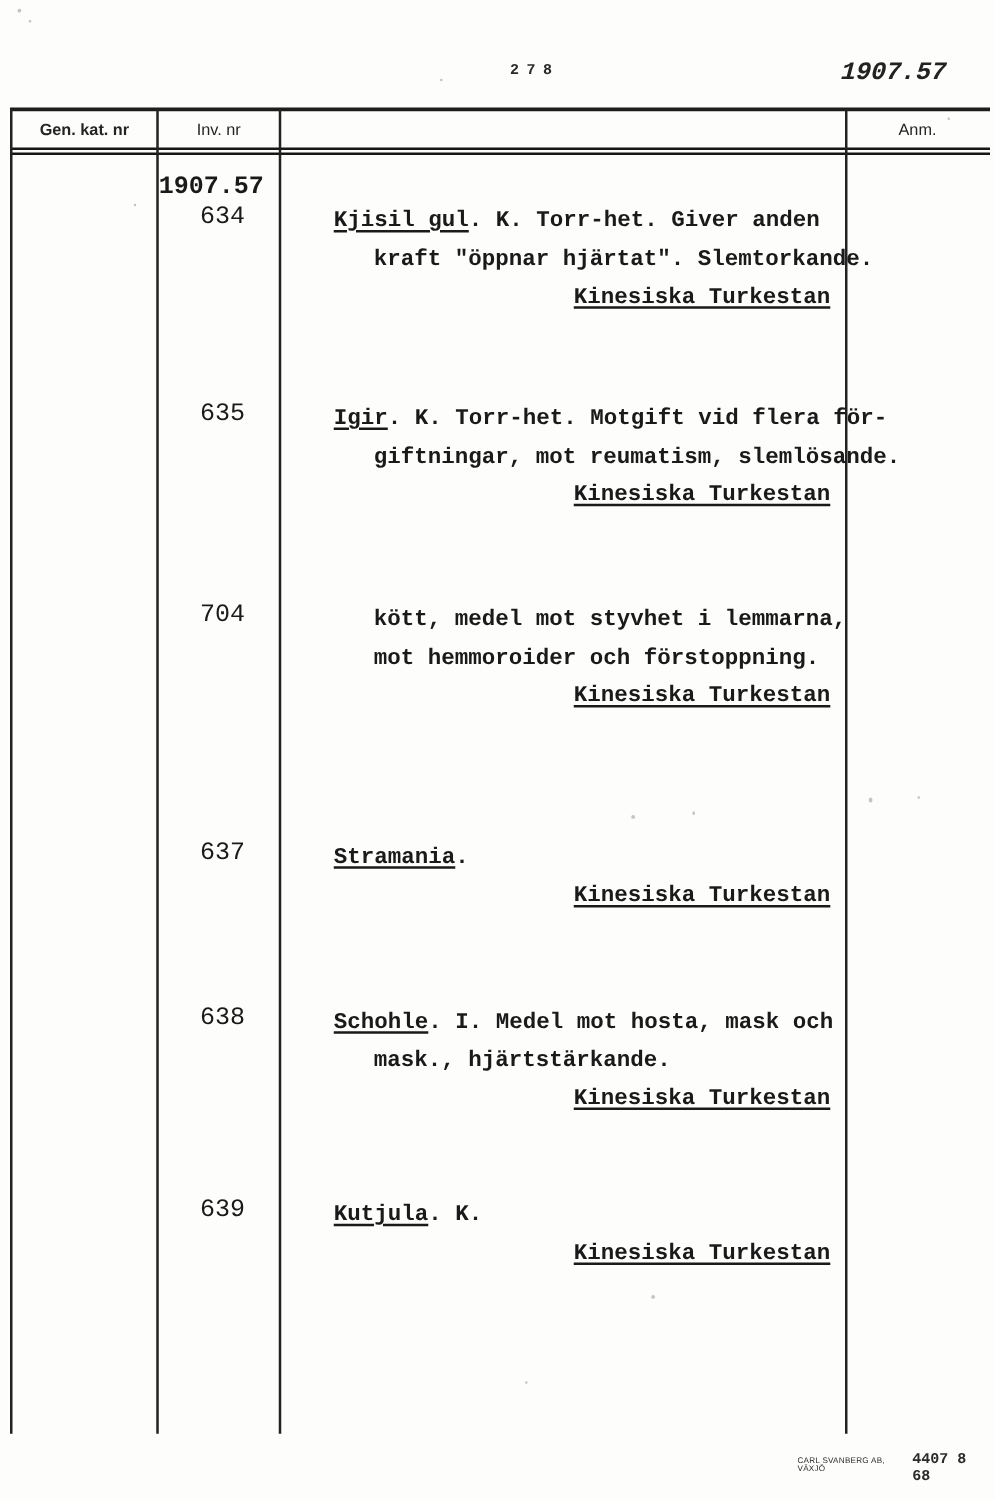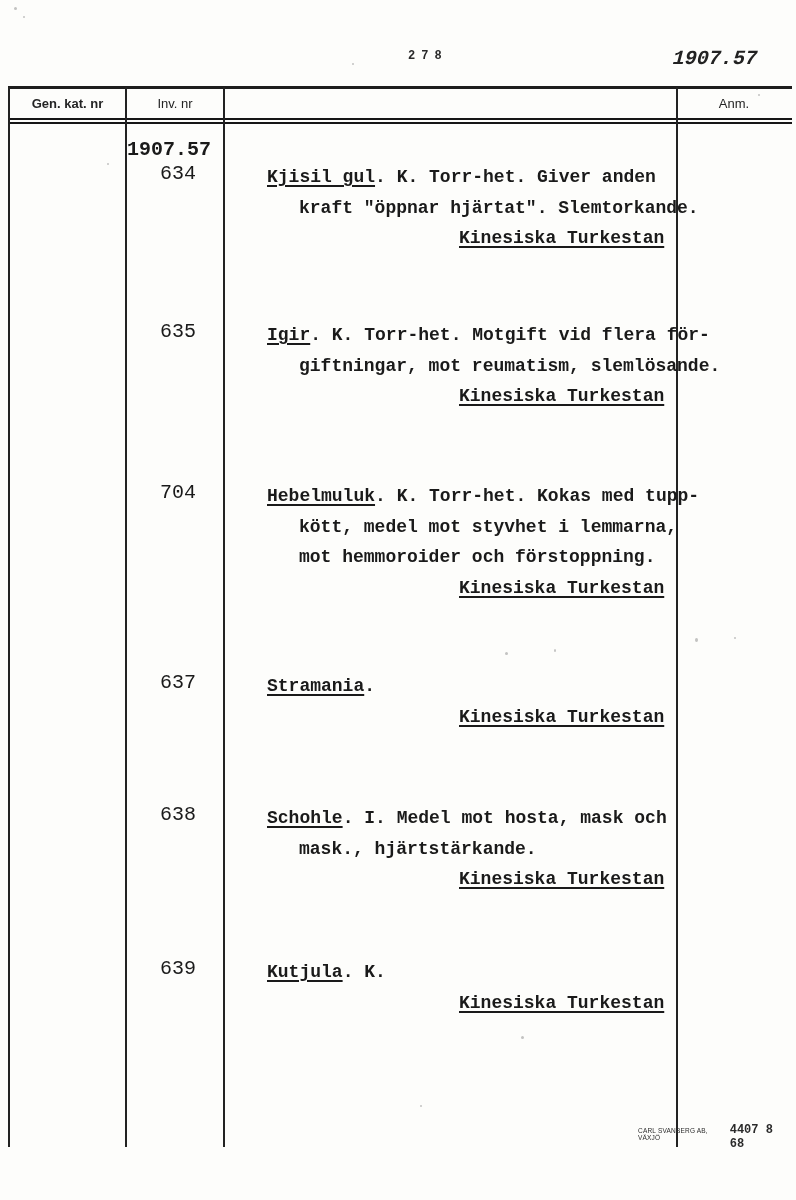--- a/index.html
+++ b/index.html
@@ -61,21 +61,21 @@
     font-size:18px;font-weight:700;line-height:30.5px;margin-left:32px;
   }
   .line{white-space:pre;height:30.5px;}
   .line.cont{padding-left:32px;}
   .line.origin-line{padding-left:192px;}
   .uname{text-decoration:underline;text-decoration-thickness:2px;text-underline-offset:3px;}
   .origin{text-decoration:underline;text-decoration-thickness:2px;text-underline-offset:3px;}
 
   
   .printer-mark{
-    top:1123px;left:638px;width:150px;
+    top:1160px;left:638px;width:150px;
     display:flex;align-items:baseline;gap:7px;
     color:#2b2b2b;
   }
   .printer-name{font-family:"Liberation Sans", sans-serif;font-size:6.5px;letter-spacing:.2px;}
   .printer-code{font-size:12px;font-weight:700;font-family:"Liberation Mono", monospace;}
 
   
   .speck{position:absolute;background:#555;border-radius:50%;opacity:.35;}
 </style>
 </head>
@@ -112,21 +112,20 @@
     <div class="entry-text">
       <div class="line first-line"><span class="uname">Igir</span><span class="rest">. K. Torr-het. Motgift vid flera för-</span></div>
       <div class="line cont">giftningar, mot reumatism, slemlösande.</div>
         <div class="line origin-line"><span class="origin">Kinesiska Turkestan</span></div>
     </div>
   </div>
 
   <div class="abs entry" style="top: 481px;">
     <div class="inv-nr">704</div>
     <div class="entry-text">
-      <div class="line first-line"><span class="uname">Hebelmuluk</span><span class="rest">. K. Torr-het. Kokas med tupp-</span></div>
       <div class="line cont">kött, medel mot styvhet i lemmarna,</div>
         <div class="line cont">mot hemmoroider och förstoppning.</div>
         <div class="line origin-line"><span class="origin">Kinesiska Turkestan</span></div>
     </div>
   </div>
 
   <div class="abs entry" style="top: 671px;">
     <div class="inv-nr">637</div>
     <div class="entry-text">
       <div class="line first-line"><span class="uname">Stramania</span><span class="rest">.</span></div>

